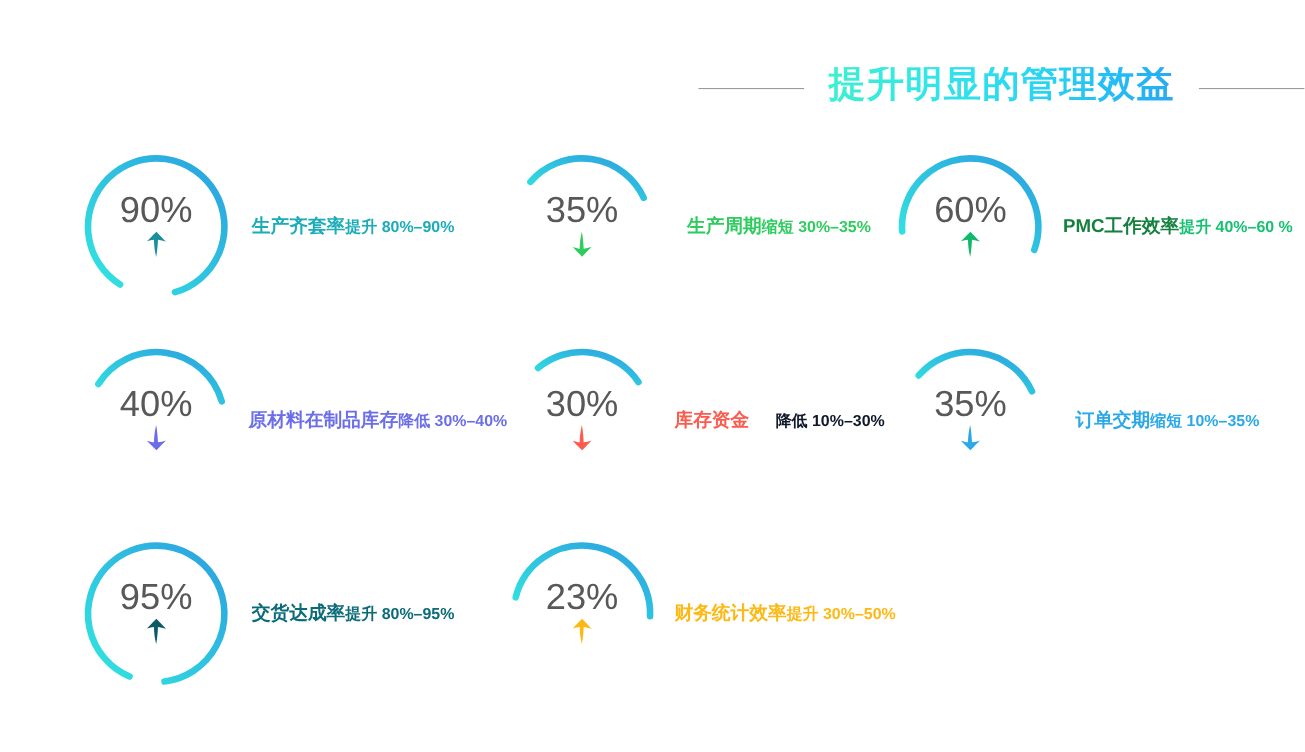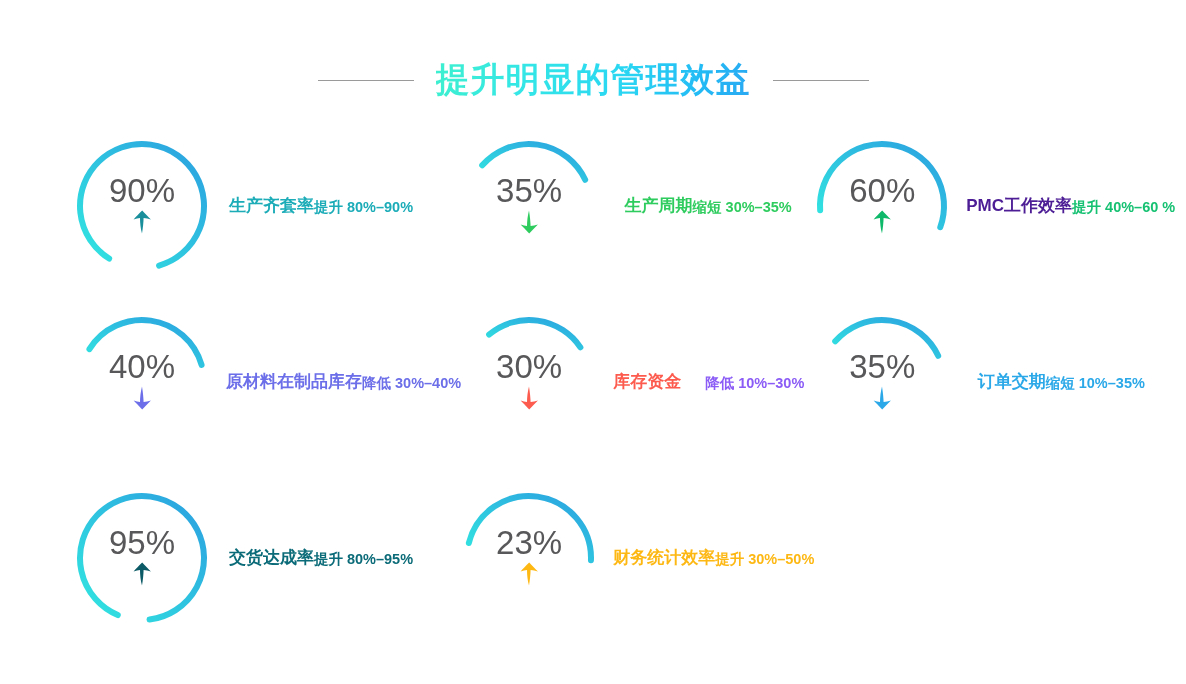--- a/index.html
+++ b/index.html
@@ -17,21 +17,22 @@
 
   
   .header {
     position: absolute;
     top: 52px;
     left: 0;
     width: 1186px;
     height: 56px;
     display: flex;
     align-items: center;
-    justify-content: center;
+    justify-content: flex-end;
+    font-family: Liberation Mono, monospace;
   }
   .rule {
     height: 1px;
     background: #9a9a9a;
     flex: 0 0 auto;
   }
   .rule-left  { width: 96px; margin-right: 22px; }
   .rule-right { width: 96px; margin-left: 22px; }
 
   .page-title {
@@ -197,21 +198,21 @@
         <div class="dial-center">
           <div class="dial-value">60%</div>
           <div class="dial-arrow">
             <svg viewBox="0 0 22 26">
               <path d="M11.2 1.6 C7.6 5.2 4.6 8.2 2.6 10.4 C4.9 9.6 7.1 9.0 9.0 8.9 C9.0 13.5 9.6 19.4 11.0 24.6 C11.9 19.0 12.5 13.3 12.6 8.9 C14.9 9.1 17.4 9.7 19.9 10.6 C17.3 8.0 14.4 5.0 11.2 1.6 Z" fill="#0fb96a"></path>
             </svg>
           </div>
         </div>
       </div>
       <div class="labels">
-        <div class="metric-name" style="color: #4c1d95;">PMC工作效率</div>
+        <div class="metric-name" style="color: #15803d;">PMC工作效率</div>
         <div class="metric-delta" style="color: rgb(22, 193, 114);">提升 40%–60 %</div>
       </div>
     </div>
     <div class="card">
       <div class="dial">
         <svg viewBox="0 0 136 136">
           <defs>
             <linearGradient id="ringGrad4" x1="1" y1="0" x2="0" y2="1">
               <stop offset="0%" stop-color="#2b9fe0"></stop>
               <stop offset="100%" stop-color="#32e7e0"></stop>
@@ -248,21 +249,21 @@
           <div class="dial-value">30%</div>
           <div class="dial-arrow">
             <svg viewBox="0 0 22 26">
               <path d="M11.2 24.4 C7.6 20.8 4.6 17.8 2.6 15.6 C4.9 16.4 7.1 17.0 9.0 17.1 C9.0 12.5 9.6 6.6 11.0 1.4 C11.9 7.0 12.5 12.7 12.6 17.1 C14.9 16.9 17.4 16.3 19.9 15.4 C17.3 18.0 14.4 21.0 11.2 24.4 Z" fill="#fc5b4e"></path>
             </svg>
           </div>
         </div>
       </div>
       <div class="labels">
         <div class="metric-name" style="color: rgb(252, 91, 78);">库存资金</div>
-        <div class="metric-delta" style="color: #8b5cf6; padding-left: 24px;">降低 10%–30%</div>
+        <div class="metric-delta" style="color: #0f172a; padding-left: 24px;">降低 10%–30%</div>
       </div>
     </div>
     <div class="card">
       <div class="dial">
         <svg viewBox="0 0 136 136">
           <defs>
             <linearGradient id="ringGrad6" x1="1" y1="0" x2="0" y2="1">
               <stop offset="0%" stop-color="#2b9fe0"></stop>
               <stop offset="100%" stop-color="#32e7e0"></stop>
             </linearGradient>

